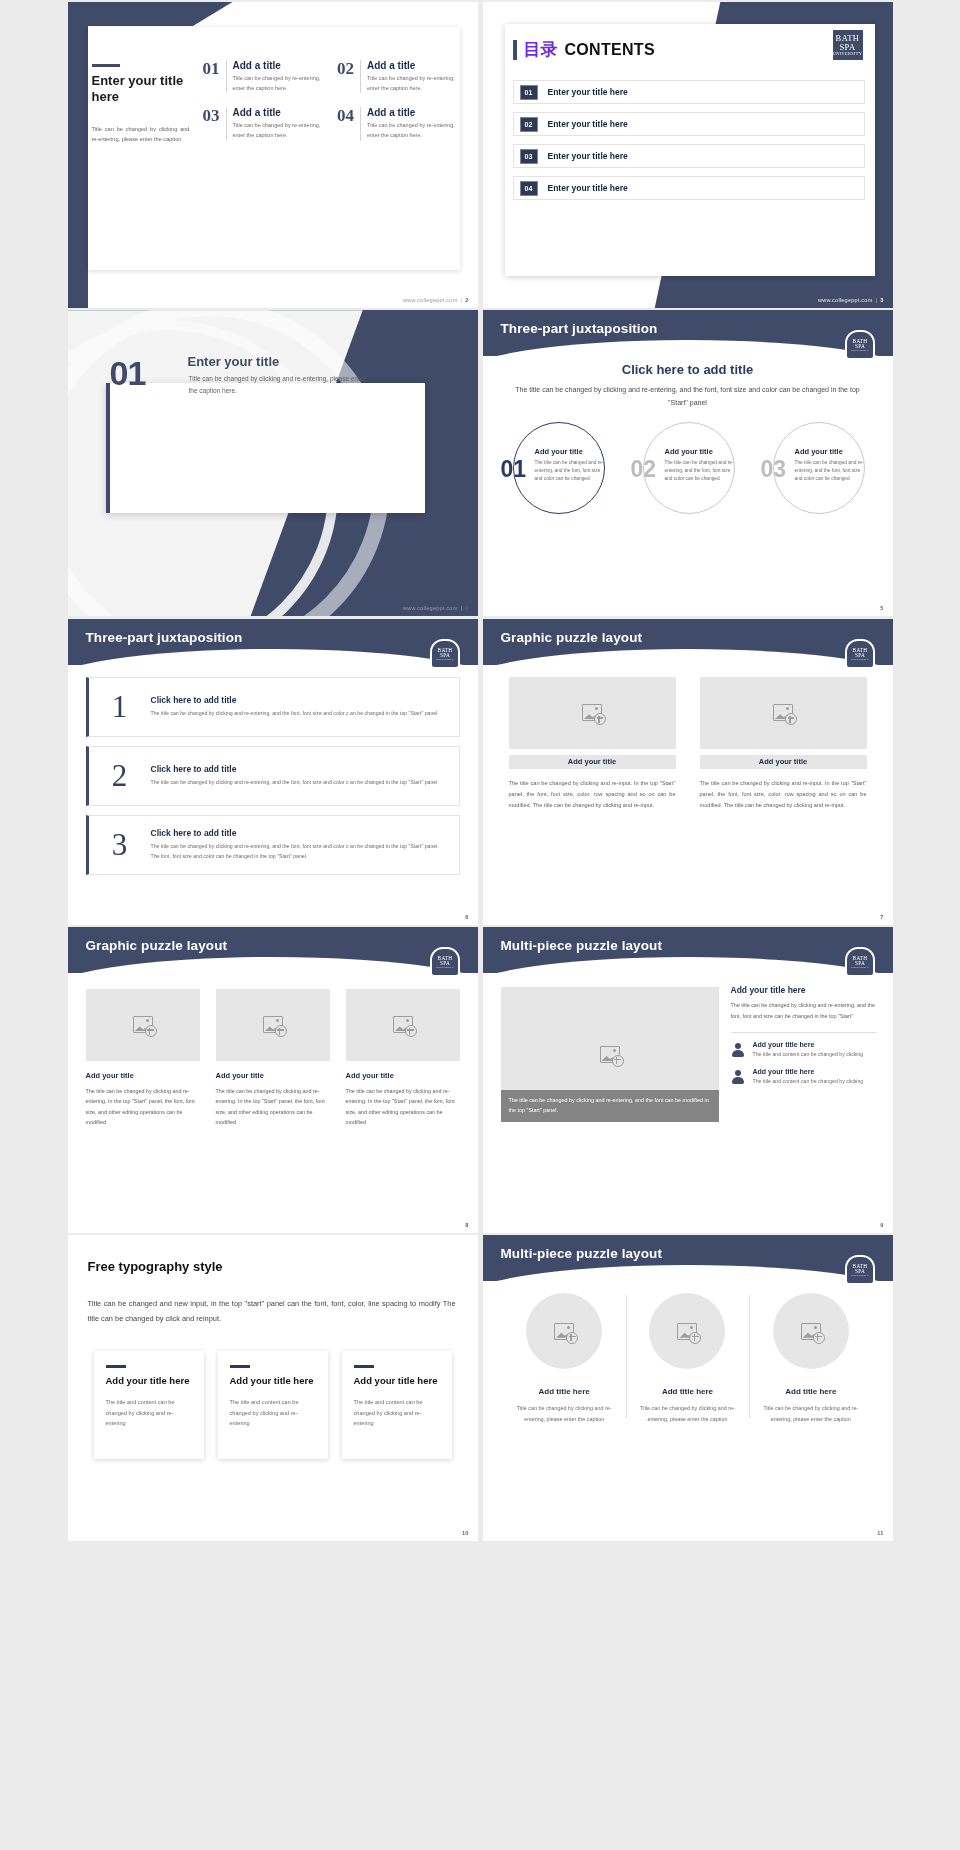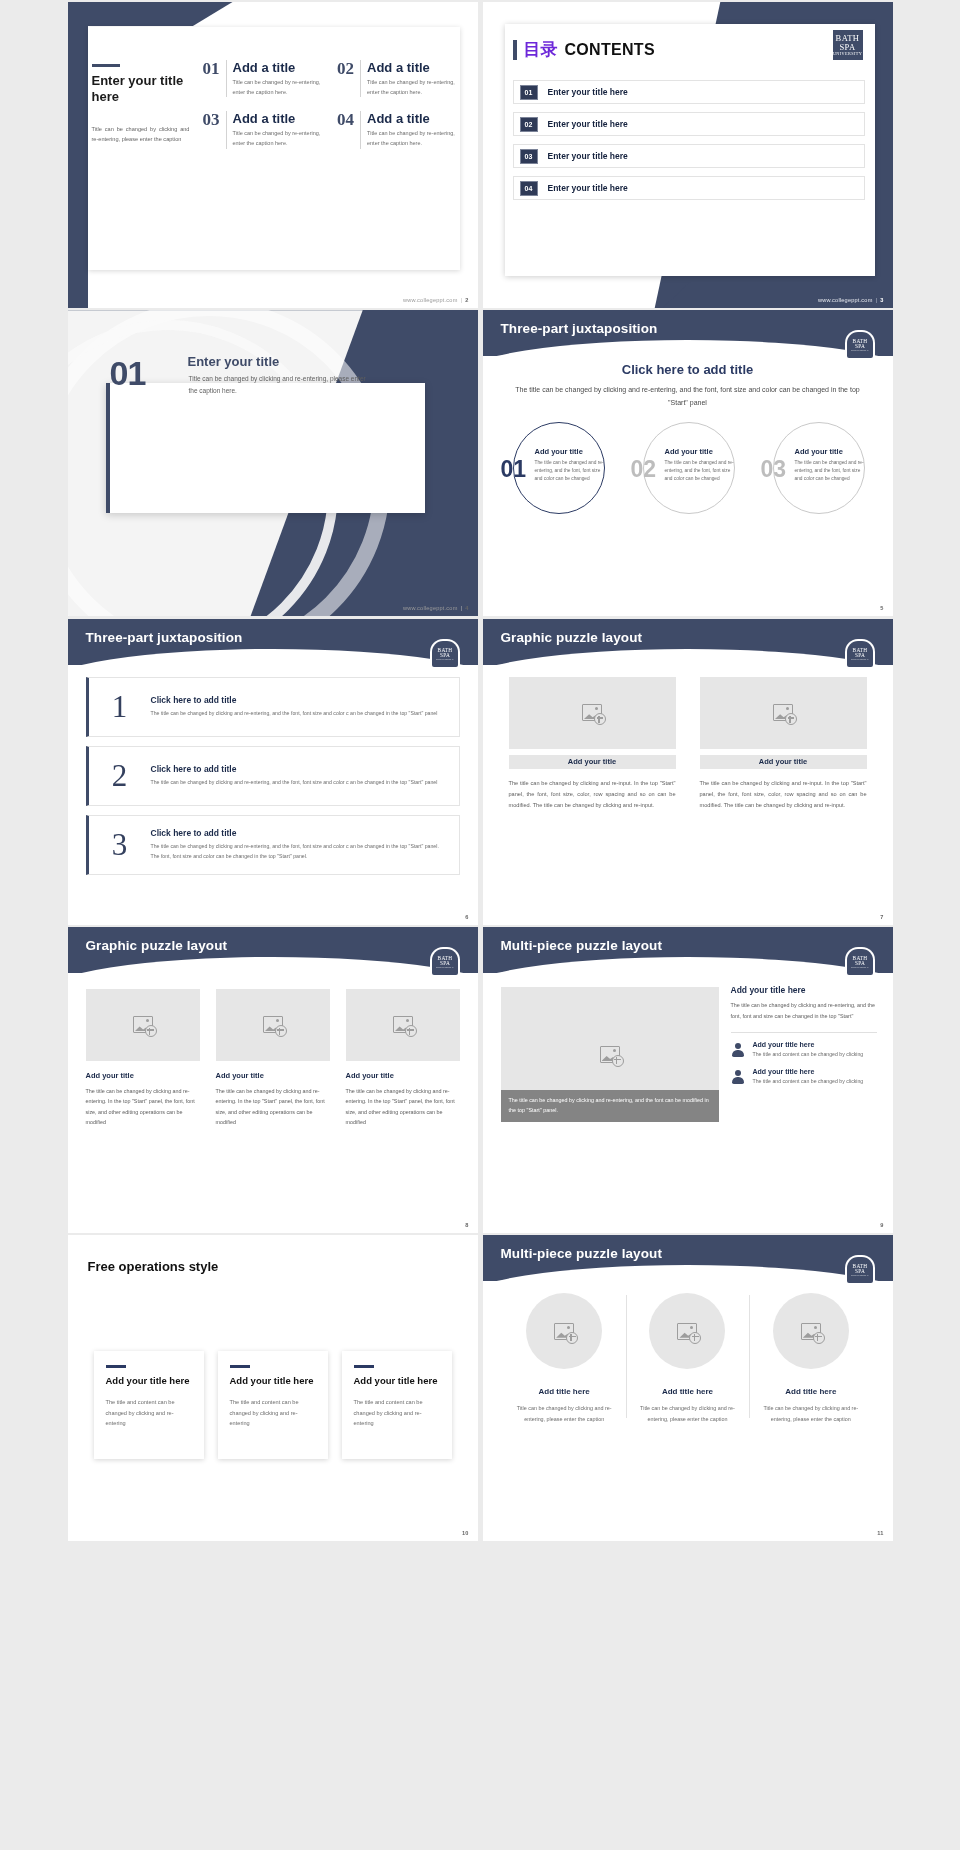--- a/index.html
+++ b/index.html
@@ -92,21 +92,21 @@
     box-shadow:0 1px 5px rgba(0,0,0,.16);}
   .s2-left{position:absolute;left:24px;top:62px;width:98px;}
   .s2-rule{width:28px;height:3px;background:#3f4b68;margin-bottom:6px;}
   .s2-title{font-size:13px;font-weight:bold;color:#1b1b1b;line-height:1.25;}
   .s2-sub{margin-top:18px;font-size:5.6px;color:#666;line-height:1.85;text-align:justify;}
   .s2-items{position:absolute;left:135px;top:58px;right:20px;
     display:grid;grid-template-columns:1fr 1fr;gap:14px 14px;}
   .s2-item{display:flex;gap:6px;}
   .s2-num{font-size:17px;font-weight:bold;color:#3f4b68;font-family:"Liberation Serif","DejaVu Serif",serif;line-height:1;}
   .s2-itxt{border-left:1px solid #d3d3d3;padding-left:6px;}
-  .s2-ith{font-size:13px;font-weight:bold;color:#1b2a4a;margin-bottom:3px;}
+  .s2-ith{font-size:10px;font-weight:bold;color:#1b2a4a;margin-bottom:3px;}
   .s2-itb{font-size:5.5px;color:#6d6d6d;line-height:1.75;}
 
   
   .s3-bg{position:absolute;inset:0;background:#3f4b68;}
   .s3-white{position:absolute;left:0;top:0;width:100%;height:100%;background:#fff;
     clip-path:polygon(0 0,58% 0,42% 100%,0 100%);}
   .s3-card{position:absolute;left:22px;top:22px;right:18px;bottom:32px;background:#fff;
     box-shadow:0 1px 6px rgba(0,0,0,.2);}
   .s3-head{position:absolute;left:30px;top:36px;display:flex;align-items:center;gap:7px;}
   .s3-bar{width:4px;height:20px;background:#3f4b68;}
@@ -592,21 +592,22 @@
       </div>
 
       <div class="footer">
         <span class="pg">9</span>
       </div>
     </div>
   </div>
 
   <div class="slide">
     <div class="slide-inner">
-      <div class="s10-t">Free operations style</div>
+      <div class="s10-t">Free typography style</div>
+      <div class="s10-p">Title can be changed and new input, in the top "start" panel can the font, font, color, line spacing to modify The title can be changed by click and reinput.</div>
 
       <div class="s10-cards">
         <div class="s10-card">
           <div class="s10-rule"></div>
           <div class="s10-ct">Add your title here</div>
           <div class="s10-cb">The title and content can be changed by clicking and re-entering</div>
         </div>
         <div class="s10-card">
           <div class="s10-rule"></div>
           <div class="s10-ct">Add your title here</div>

